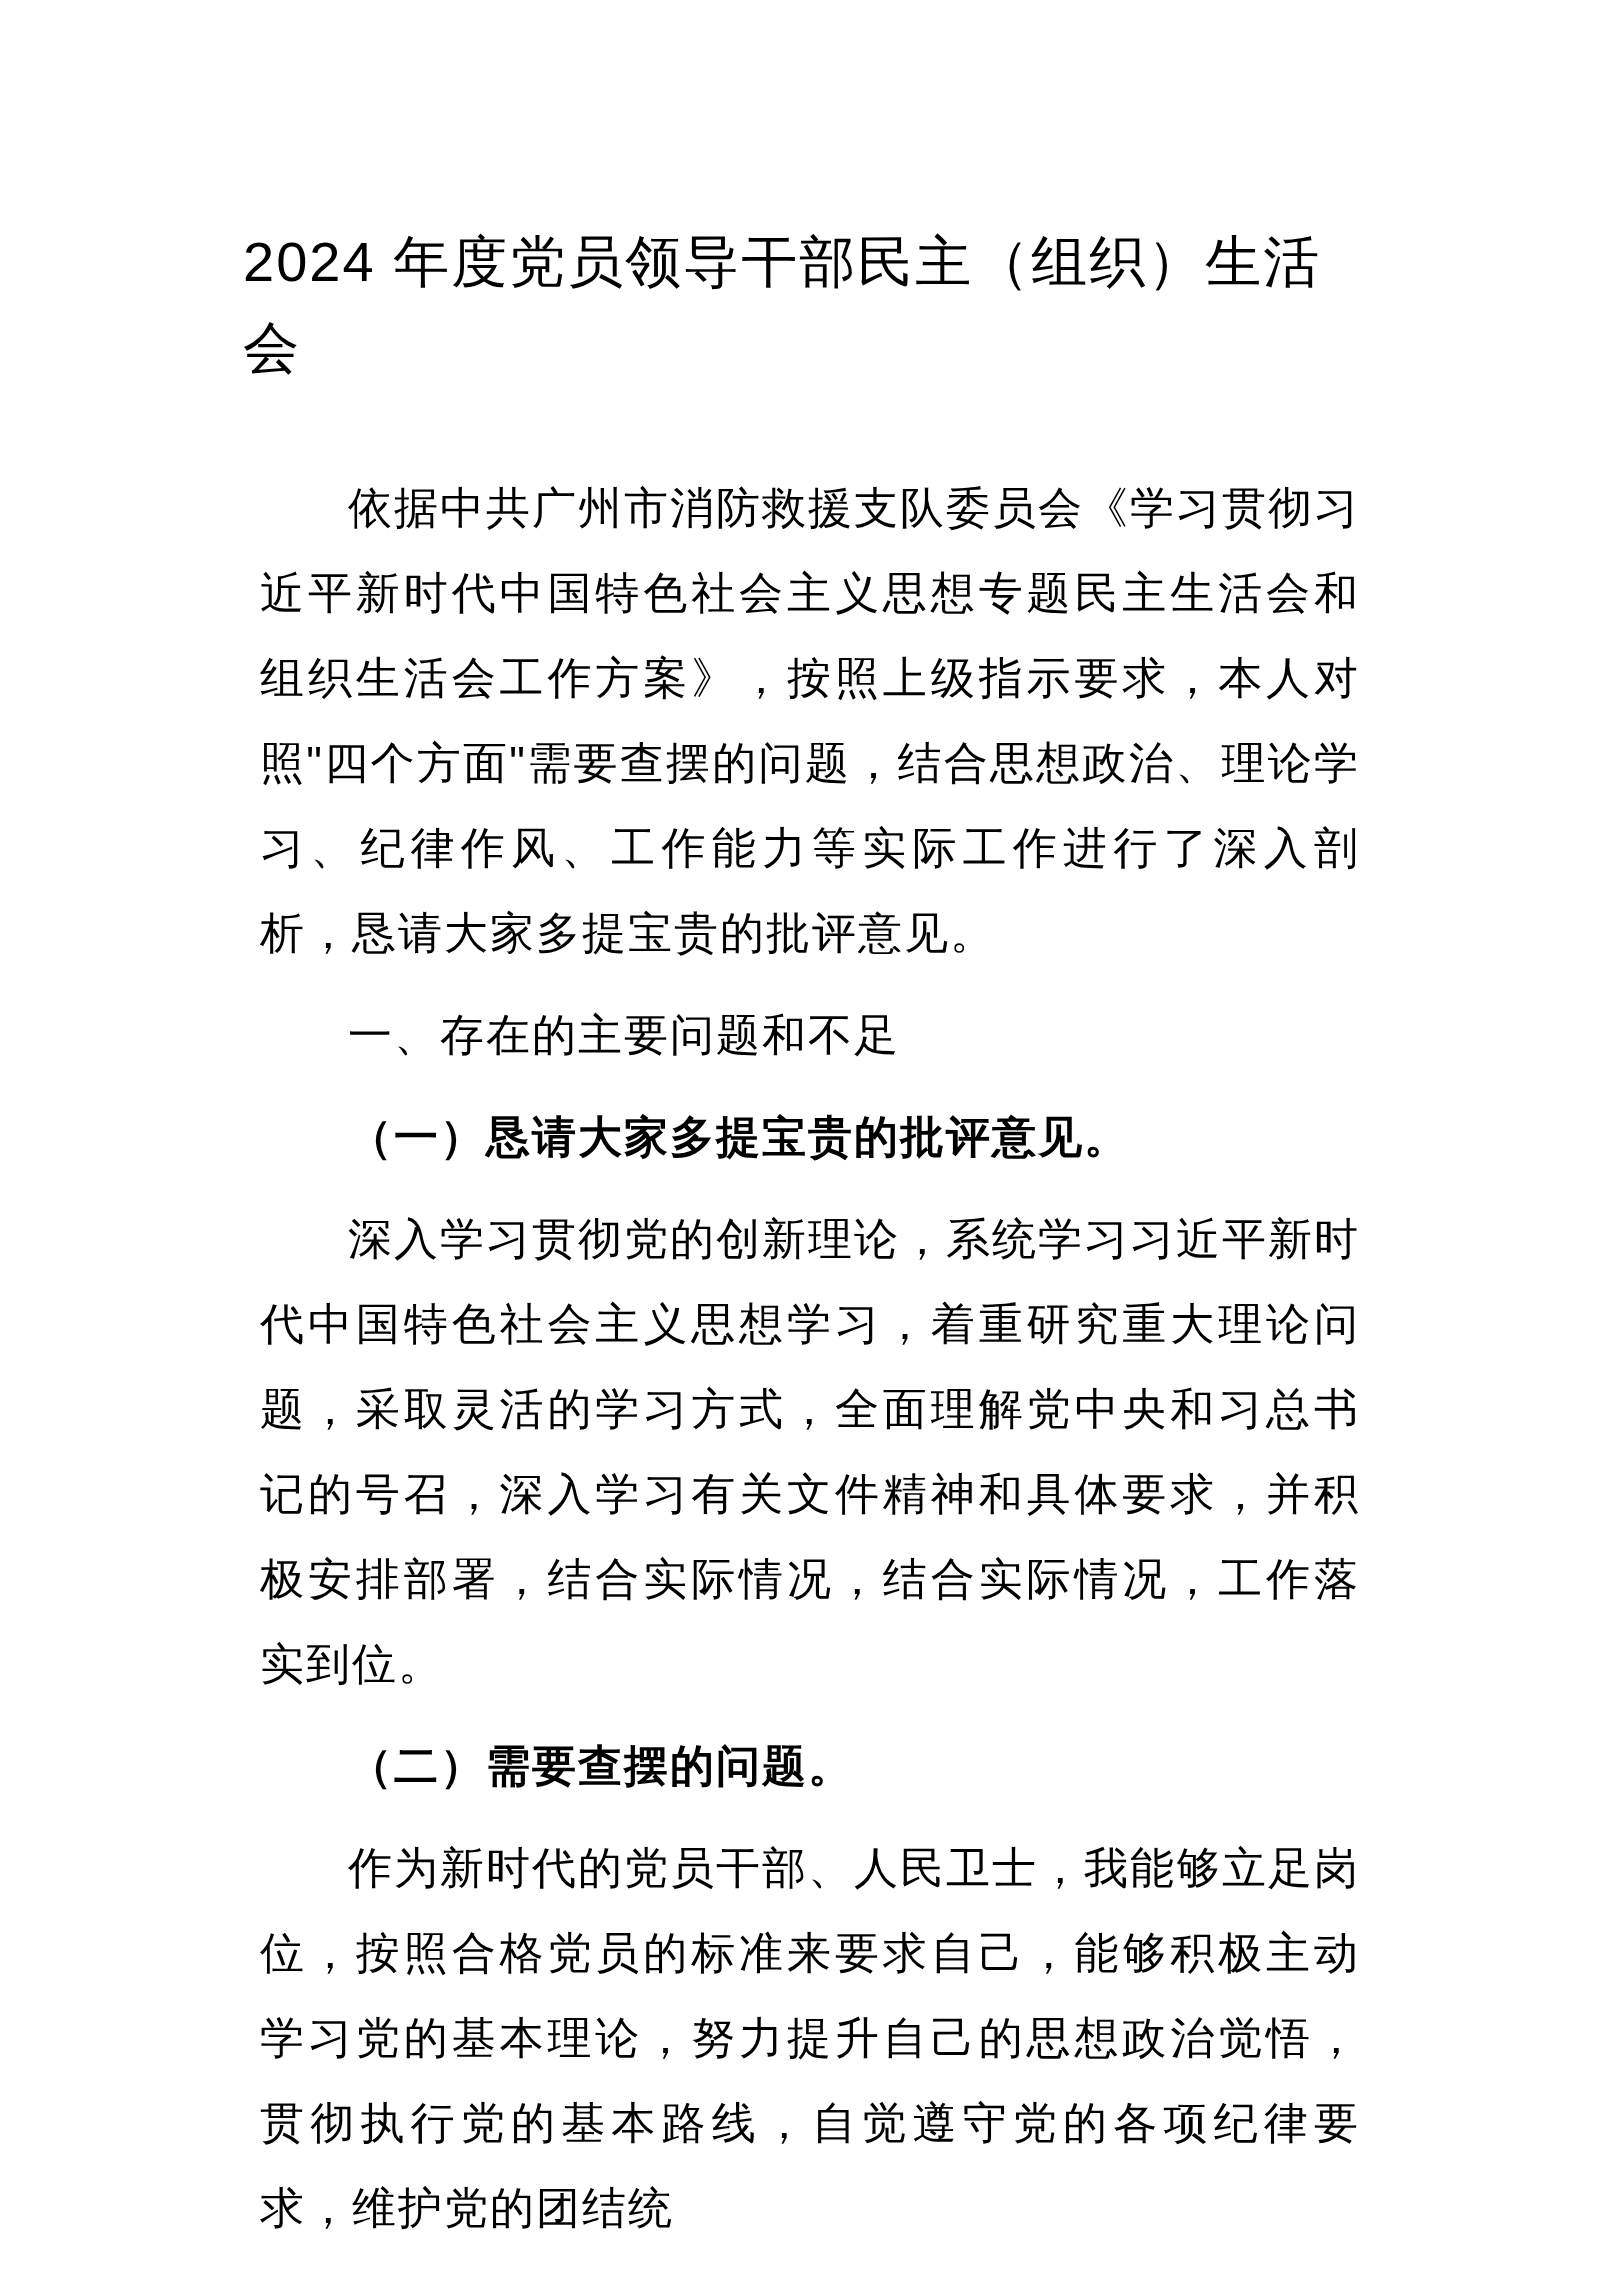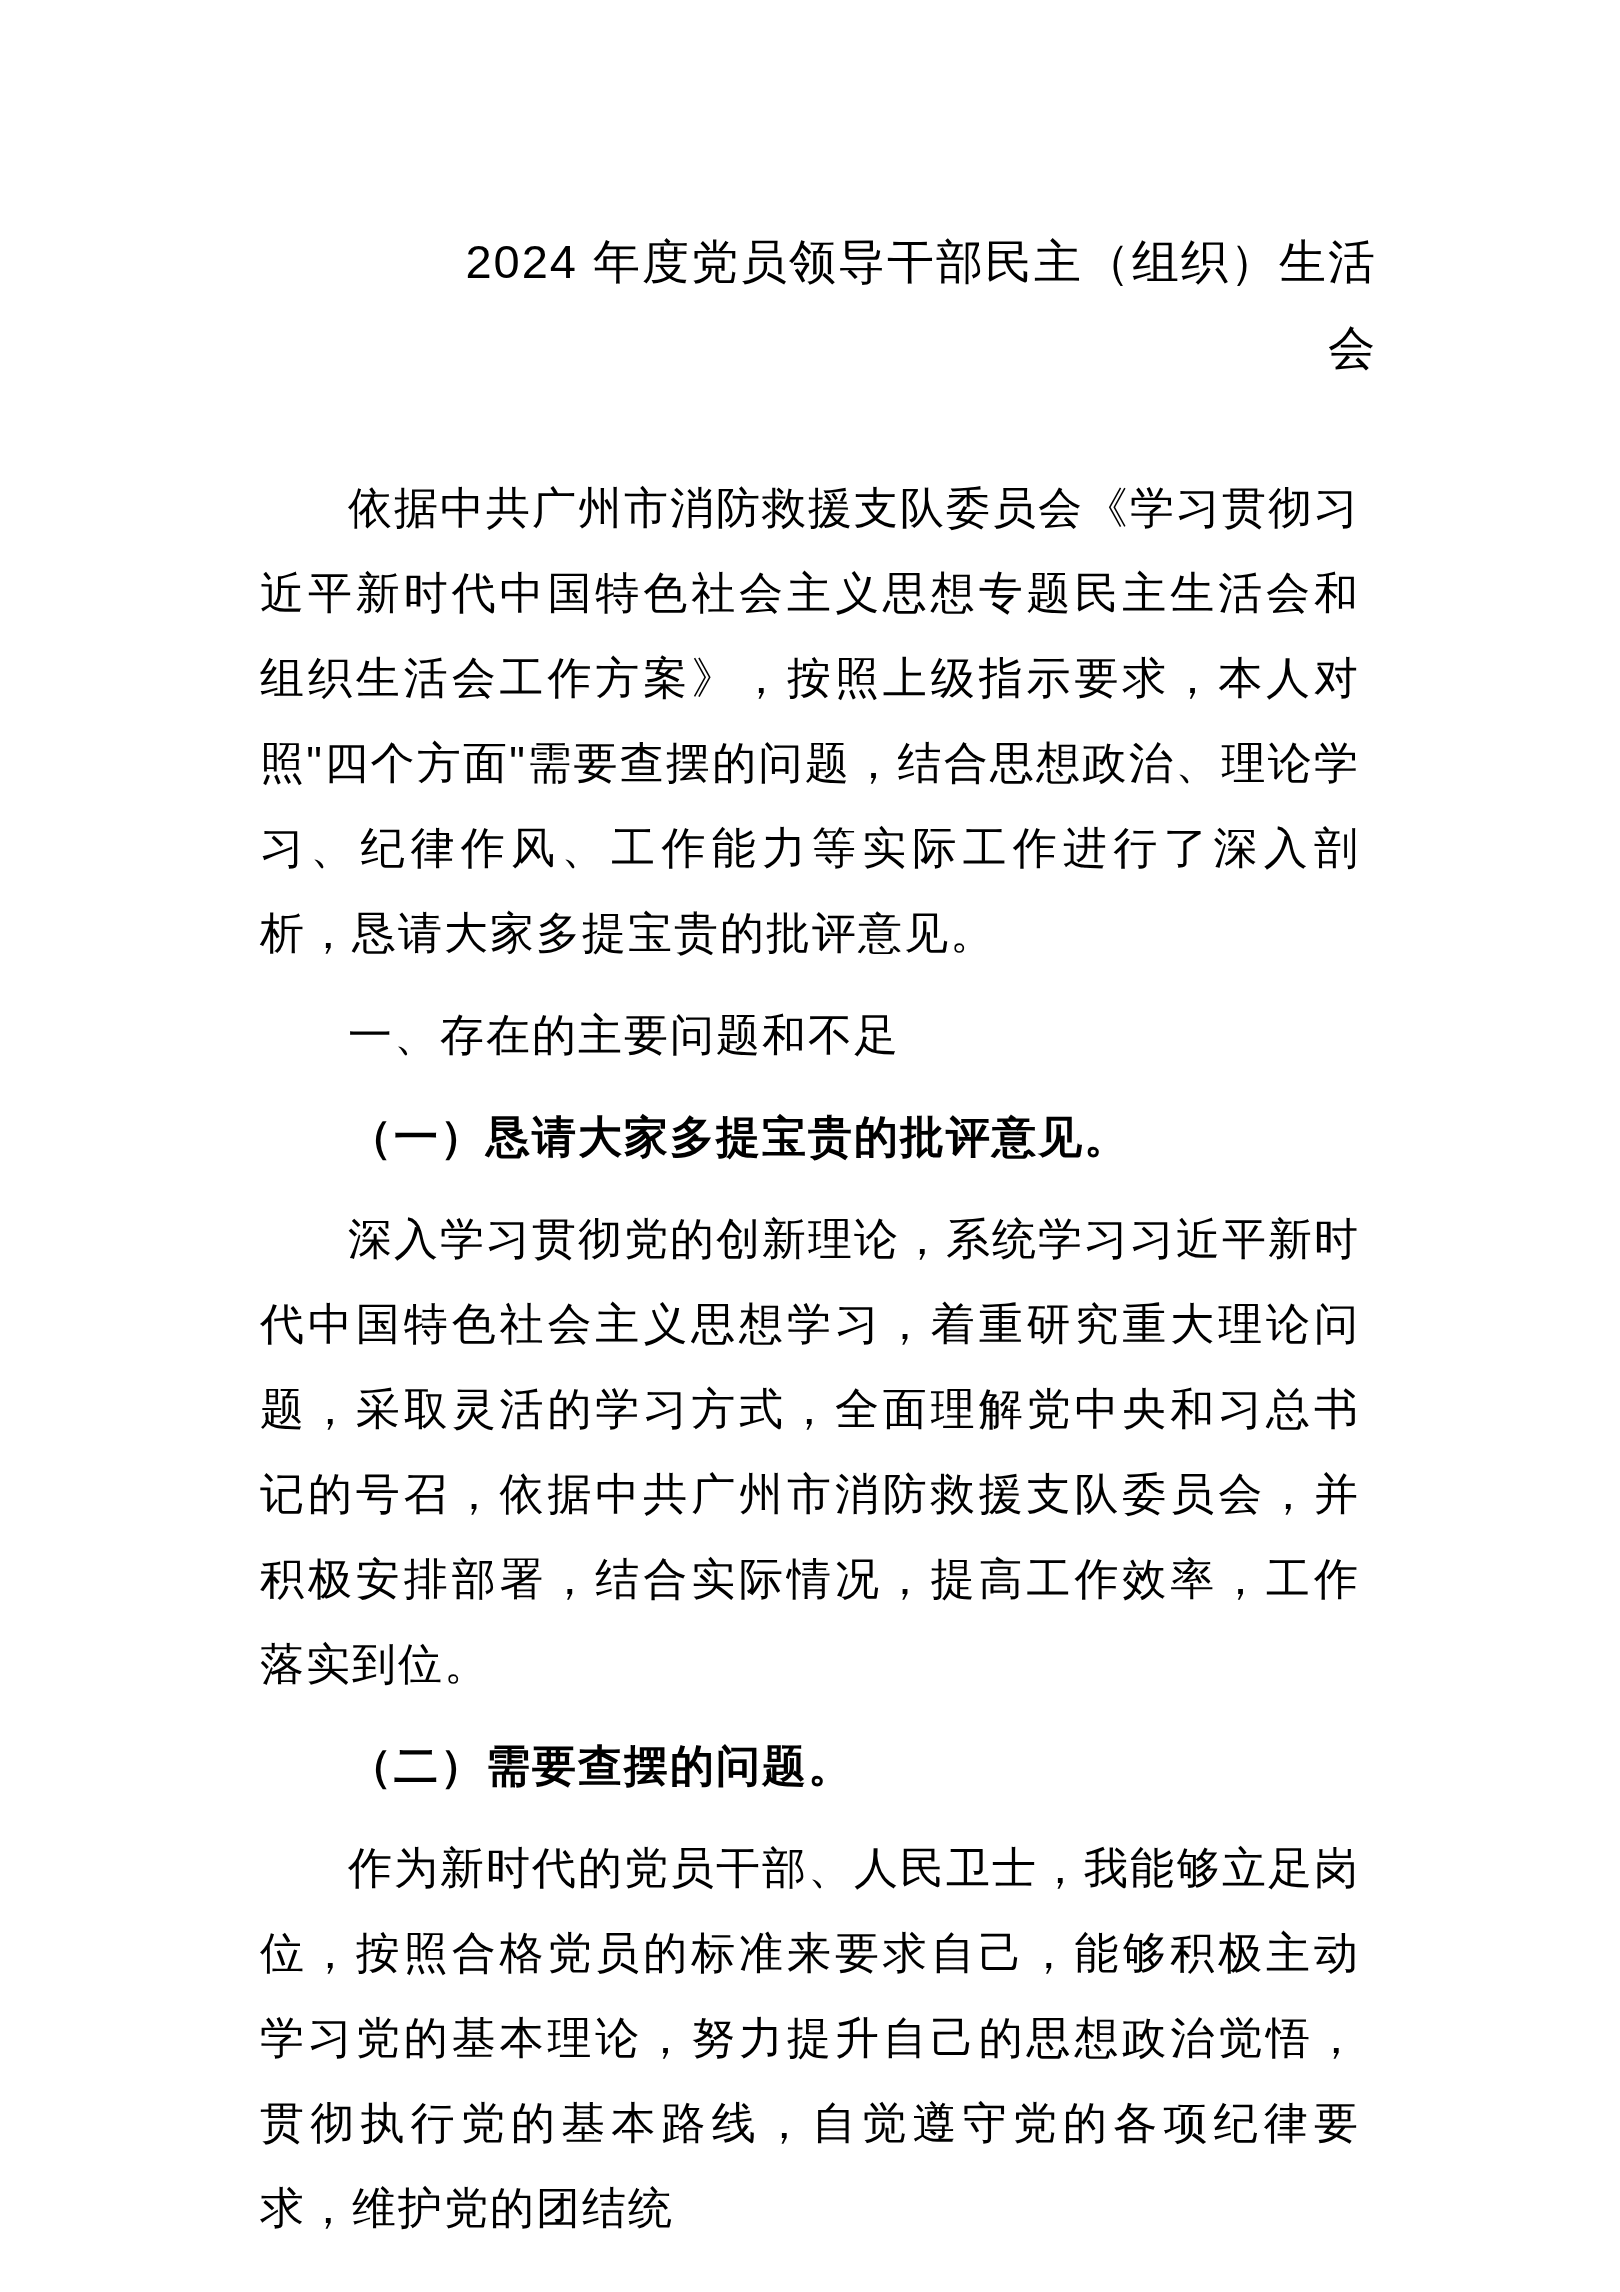--- a/index.html
+++ b/index.html
@@ -14,22 +14,22 @@
     font-family: "Liberation Sans", sans-serif;
     overflow: hidden;
   }
   .page {
     box-sizing: border-box;
     width: 1620px;
     height: 2293px;
     padding: 219px 243px 0 243px;
   }
   .title {
-    text-align: right;
-    font-size: 47px;
+    text-align: left;
+    font-size: 56px;
     line-height: 86px;
     letter-spacing: 2px;
     font-weight: normal;
     margin: 0 0 74px 0;
   }
   .title-line {
     white-space: nowrap;
   }
   .doc-body {
     font-size: 44px;
@@ -53,19 +53,19 @@
 
   <div class="title">
     <div class="title-line">2024 年度党员领导干部民主（组织）生活</div>
     <div class="title-line">会</div>
   </div>
 
   <div class="doc-body">
     <p class="para">依据中共广州市消防救援支队委员会《学习贯彻习近平新时代中国特色社会主义思想专题民主生活会和组织生活会工作方案》，按照上级指示要求，本人对照"四个方面"需要查摆的问题，结合思想政治、理论学习、纪律作风、工作能力等实际工作进行了深入剖析，恳请大家多提宝贵的批评意见。</p>
     <p class="para">一、存在的主要问题和不足</p>
     <p class="para bold">（一）恳请大家多提宝贵的批评意见。</p>
-    <p class="para">深入学习贯彻党的创新理论，系统学习习近平新时代中国特色社会主义思想学习，着重研究重大理论问题，采取灵活的学习方式，全面理解党中央和习总书记的号召，依据中共广州市消防救援支队委员会，并积极安排部署，结合实际情况，提高工作效率，工作落实到位。</p>
+    <p class="para">深入学习贯彻党的创新理论，系统学习习近平新时代中国特色社会主义思想学习，着重研究重大理论问题，采取灵活的学习方式，全面理解党中央和习总书记的号召，深入学习有关文件精神和具体要求，并积极安排部署，结合实际情况，结合实际情况，工作落实到位。</p>
     <p class="para bold">（二）需要查摆的问题。</p>
     <p class="para">作为新时代的党员干部、人民卫士，我能够立足岗位，按照合格党员的标准来要求自己，能够积极主动学习党的基本理论，努力提升自己的思想政治觉悟，贯彻执行党的基本路线，自觉遵守党的各项纪律要求，维护党的团结统</p>
   </div>
 
 </div>
 
 
 </body></html>

